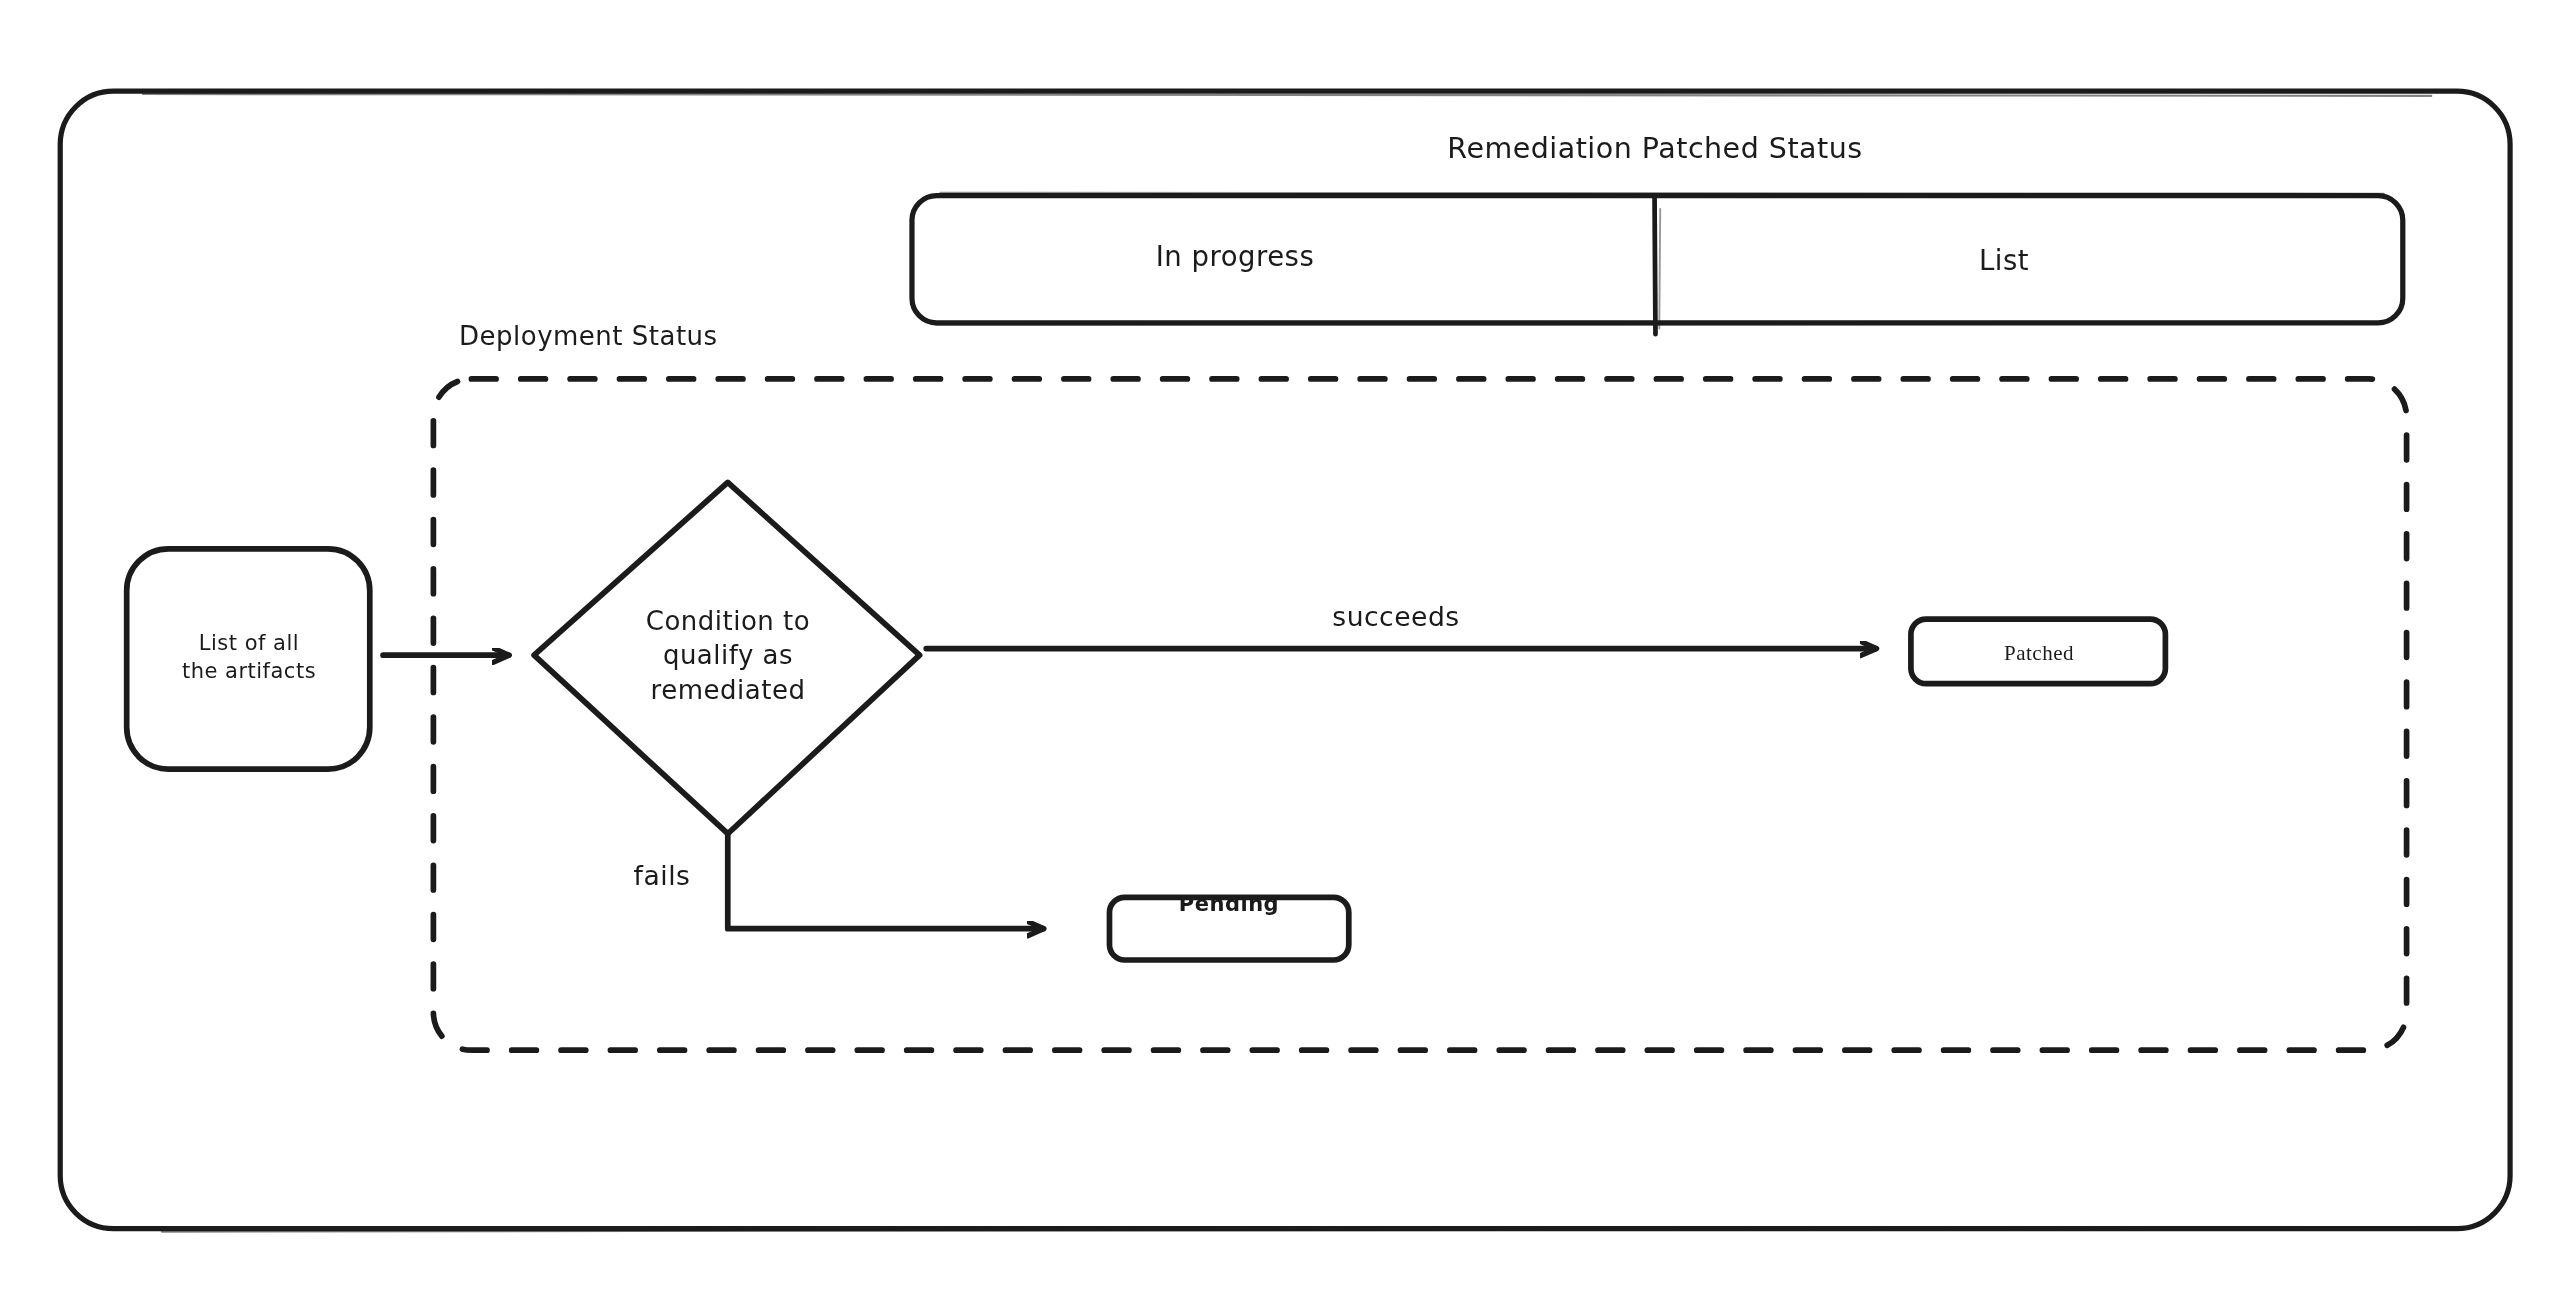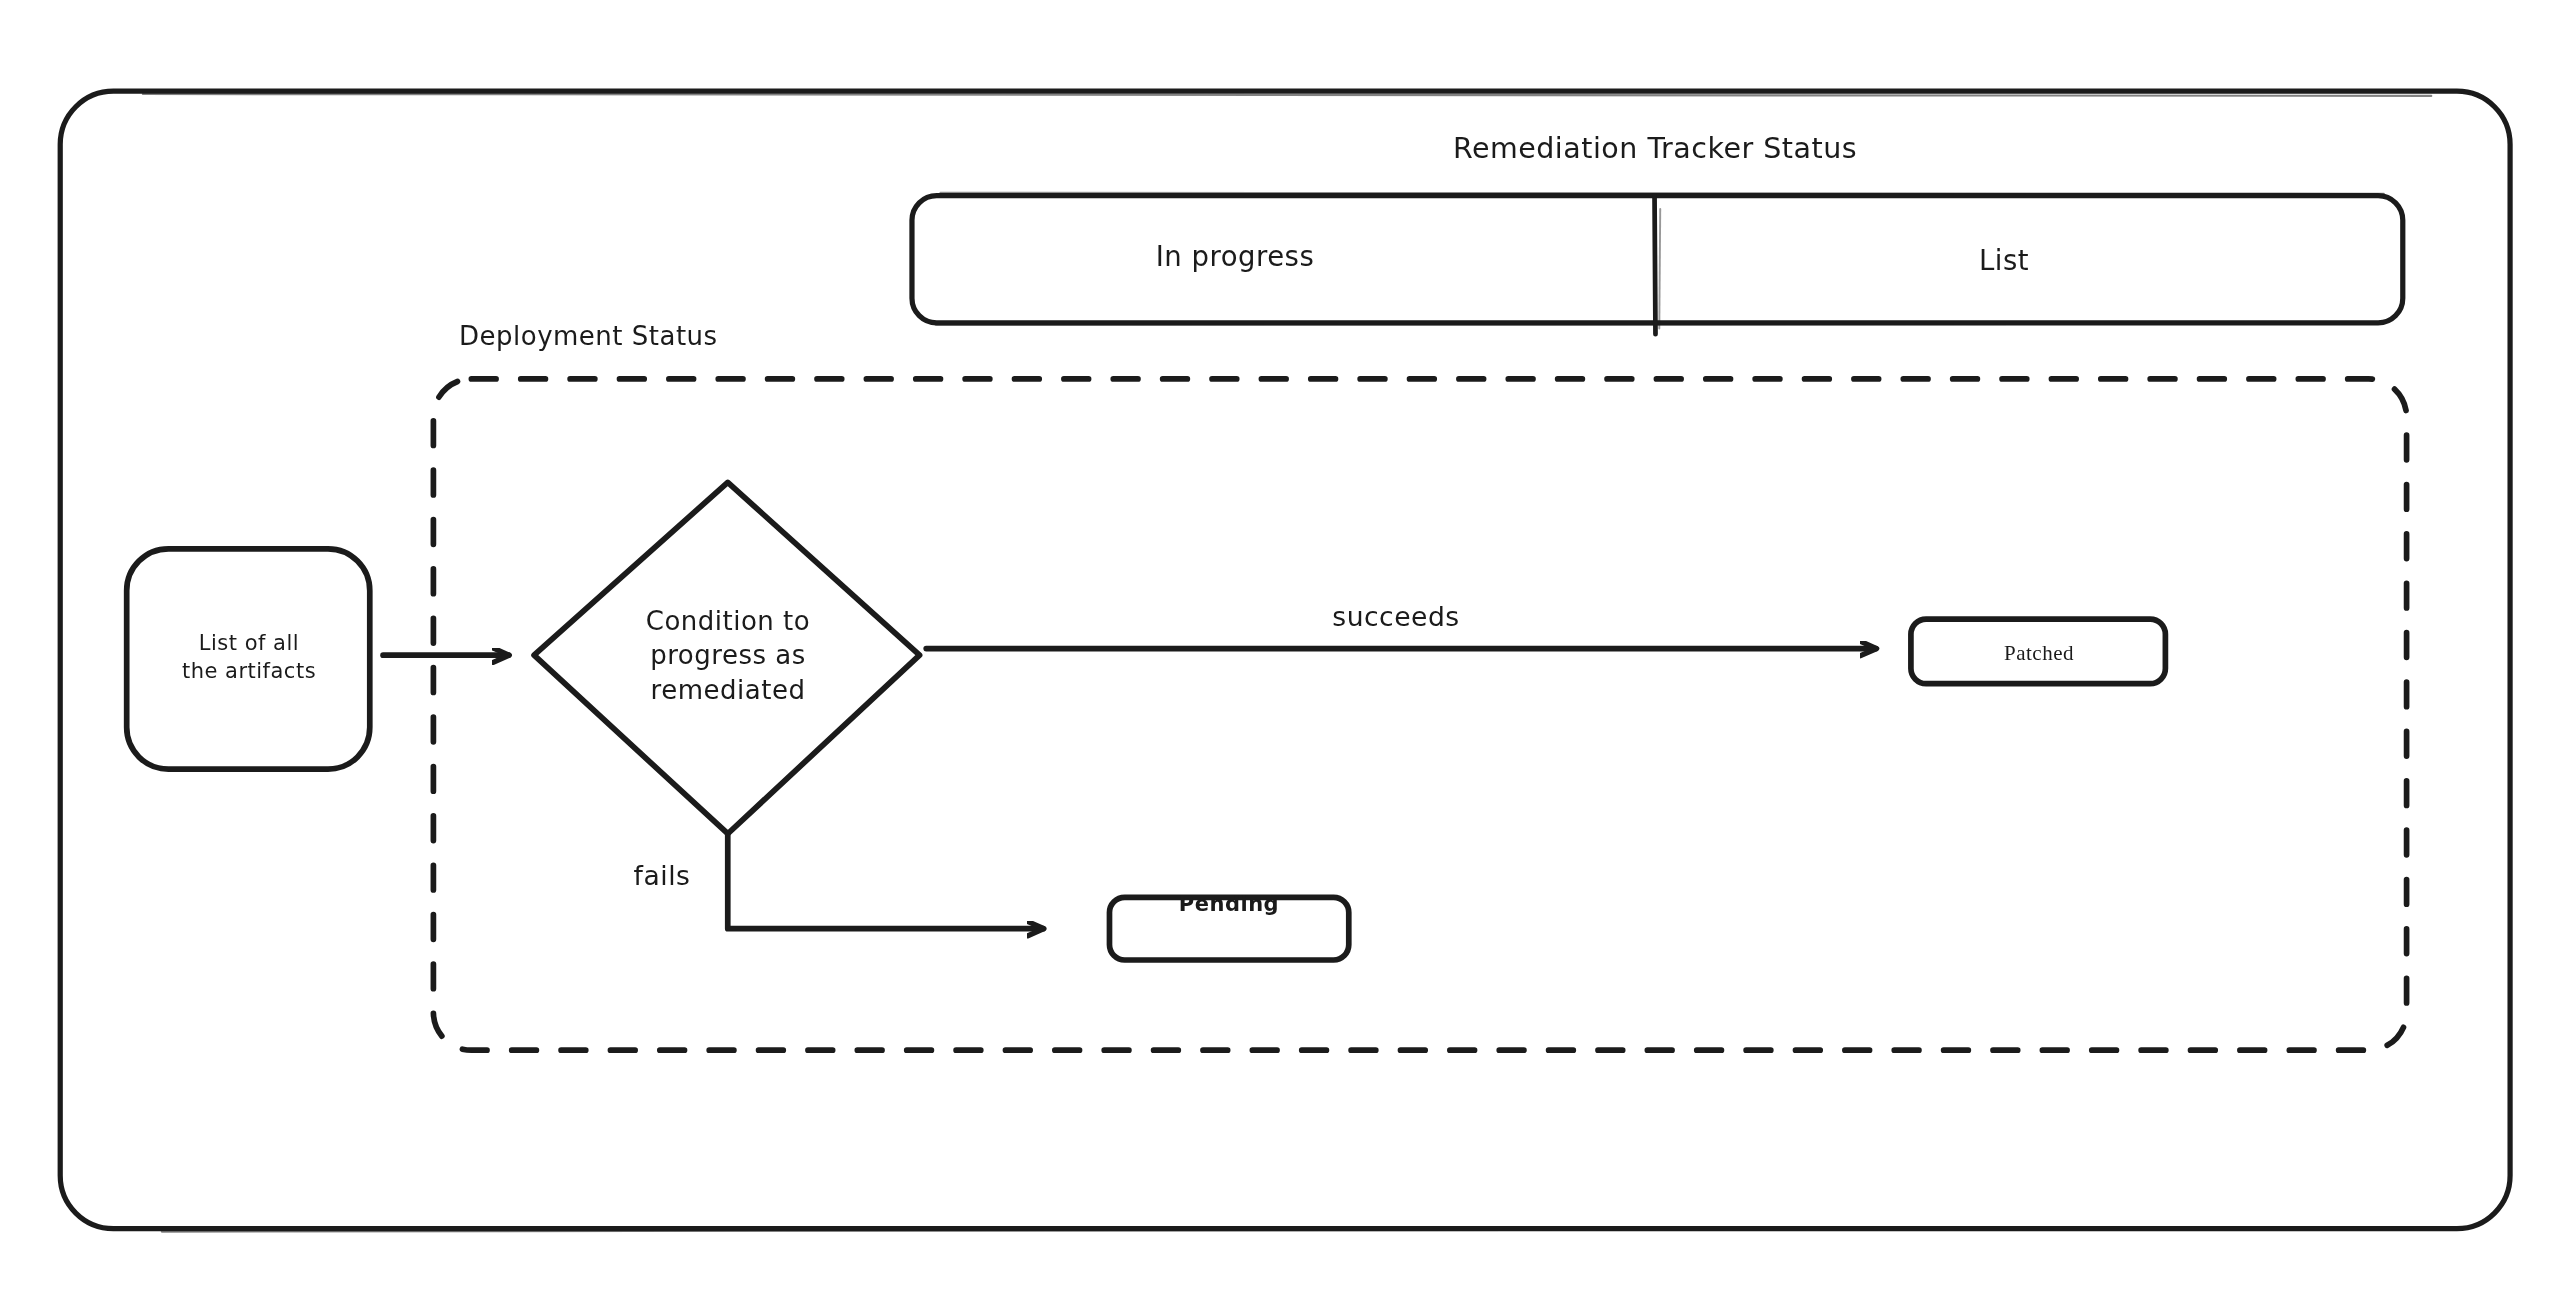--- a/index.html
+++ b/index.html
@@ -98,33 +98,33 @@
 
     <g>
       <path d="M766 878 L766 978 L1098 978" fill="none" stroke="#1b1b1b" stroke-width="6" stroke-linecap="round" stroke-linejoin="round" marker-end="url(#arrowhead)"></path>
     </g>
 
     <g>
       <rect x="1168" y="945" width="252" height="66" rx="16" ry="16" fill="#ffffff" stroke="#1b1b1b" stroke-width="6" stroke-linejoin="round"></rect>
     </g>
   </svg>
 
-  <div class="lbl center t-title" style="left:1655px; top:149px;">Remediation Tracker Status</div>
+  <div class="lbl center t-title" style="left:1655px; top:149px;">Remediation Patched Status</div>
 
   <div class="lbl center t-cell" style="left:1235px; top:256px;">In progress</div>
 
   <div class="lbl center t-cell" style="left:2004px; top:260px;">List</div>
 
   <div class="lbl t-group" style="left:459px; top:319px;">Deployment Status</div>
 
   <div class="lbl center t-node" style="left:249px; top:658px;">List of all
 the artifacts</div>
 
   <div class="lbl center t-small" style="left:728px; top:655px;">Condition to
-progress as
+qualify as
 remediated</div>
 
   <div class="lbl center t-edge" style="left:1396px; top:617px;">succeeds</div>
 
   <div class="lbl center t-node" style="left:2039px; top:654px;font-family:Liberation Serif, serif;">Patched</div>
 
   <div class="lbl center t-edge" style="left:662px; top:876px;">fails</div>
 
   <div class="lbl center t-node" style="left:1229px; top:905px;font-weight:bold;">Pending</div>
 

